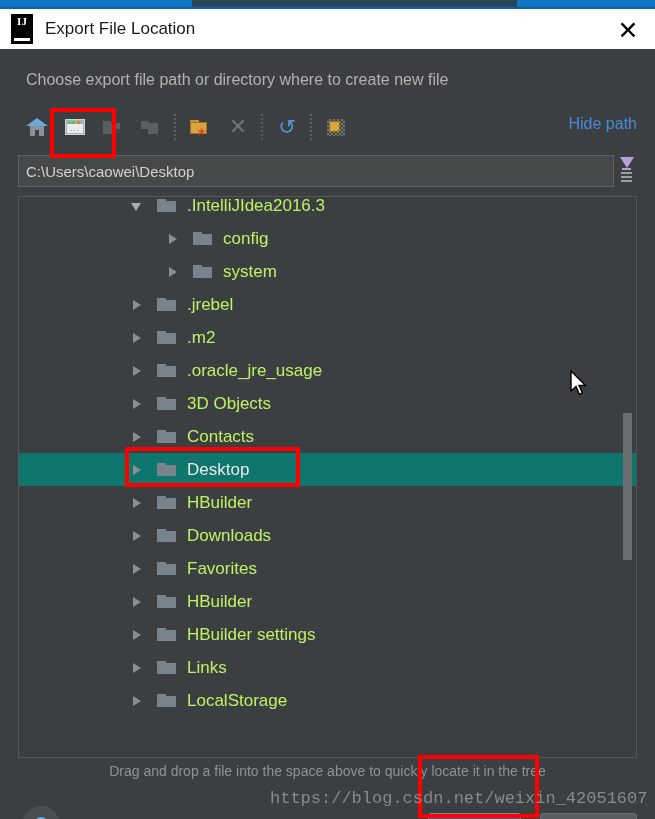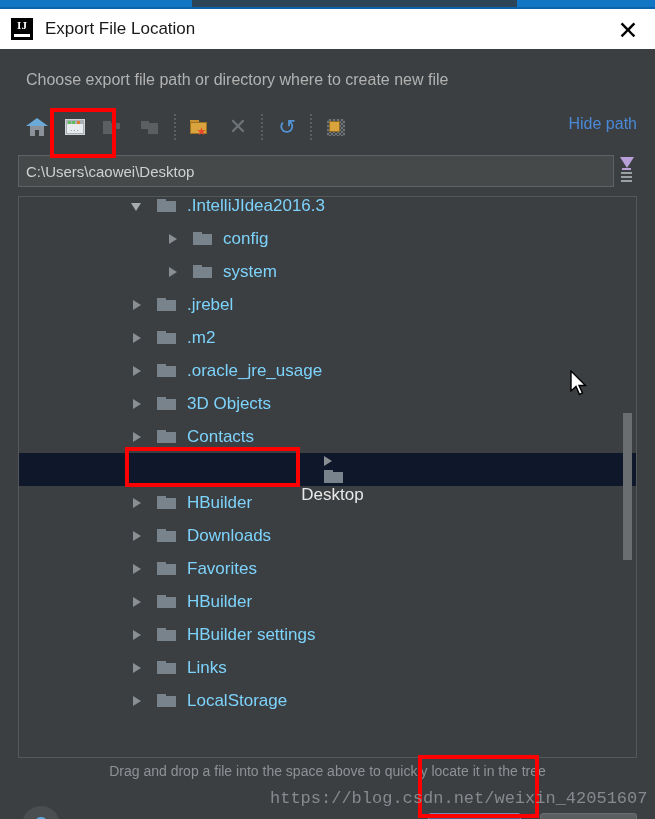--- a/index.html
+++ b/index.html
@@ -41,21 +41,21 @@
   .titlebar {
     position: absolute;
     left: 0; top: 9px;
     width: 655px; height: 40px;
     background: #ffffff;
     display: flex;
     align-items: center;
   }
   .ij-logo {
     margin-left: 11px;
-    width: 22px; height: 22px;
+    width: 22px; height: 30px;
     background: #000000;
     position: relative;
     flex: none;
   }
   .ij-logo .ij-txt {
     position: absolute;
     left: 0; right: 0; top: 1px;
     text-align: center;
     color: #ffffff;
     font-size: 11px;
@@ -316,21 +316,21 @@
     width: 617px;
   }
   .tree-row {
     position: relative;
     height: 33px;
     display: flex;
     align-items: center;
     cursor: pointer;
     white-space: nowrap;
   }
-  .tree-row.sel { background: #0f172a; flex-direction: column; }
+  .tree-row.sel { background: #0f766e; }
   .arrow-cell {
     width: 16px; height: 16px;
     flex: none;
     position: relative;
   }
   .arrow-cell.right::before {
     content: "";
     position: absolute;
     left: 4px; top: 3px;
     width: 0; height: 0;
@@ -356,21 +356,21 @@
   .folder-ic .ftab {
     position: absolute; left: 0; top: 1px;
     width: 9px; height: 3px; background: #79838c;
   }
   .folder-ic .fbody {
     position: absolute; left: 0; top: 3px;
     width: 19px; height: 11px; background: #79838c;
   }
   .tree-label {
     margin-left: 10px;
-    color: #7dd3fc;
+    color: #bef264;
     font-size: 17px;
   }
   .tree-row.sel .tree-label { color: #e8e8e8; }
 
   
   .tree-track {
     position: absolute;
     right: 2px; top: 0;
     width: 10px; height: 560px;
   }

